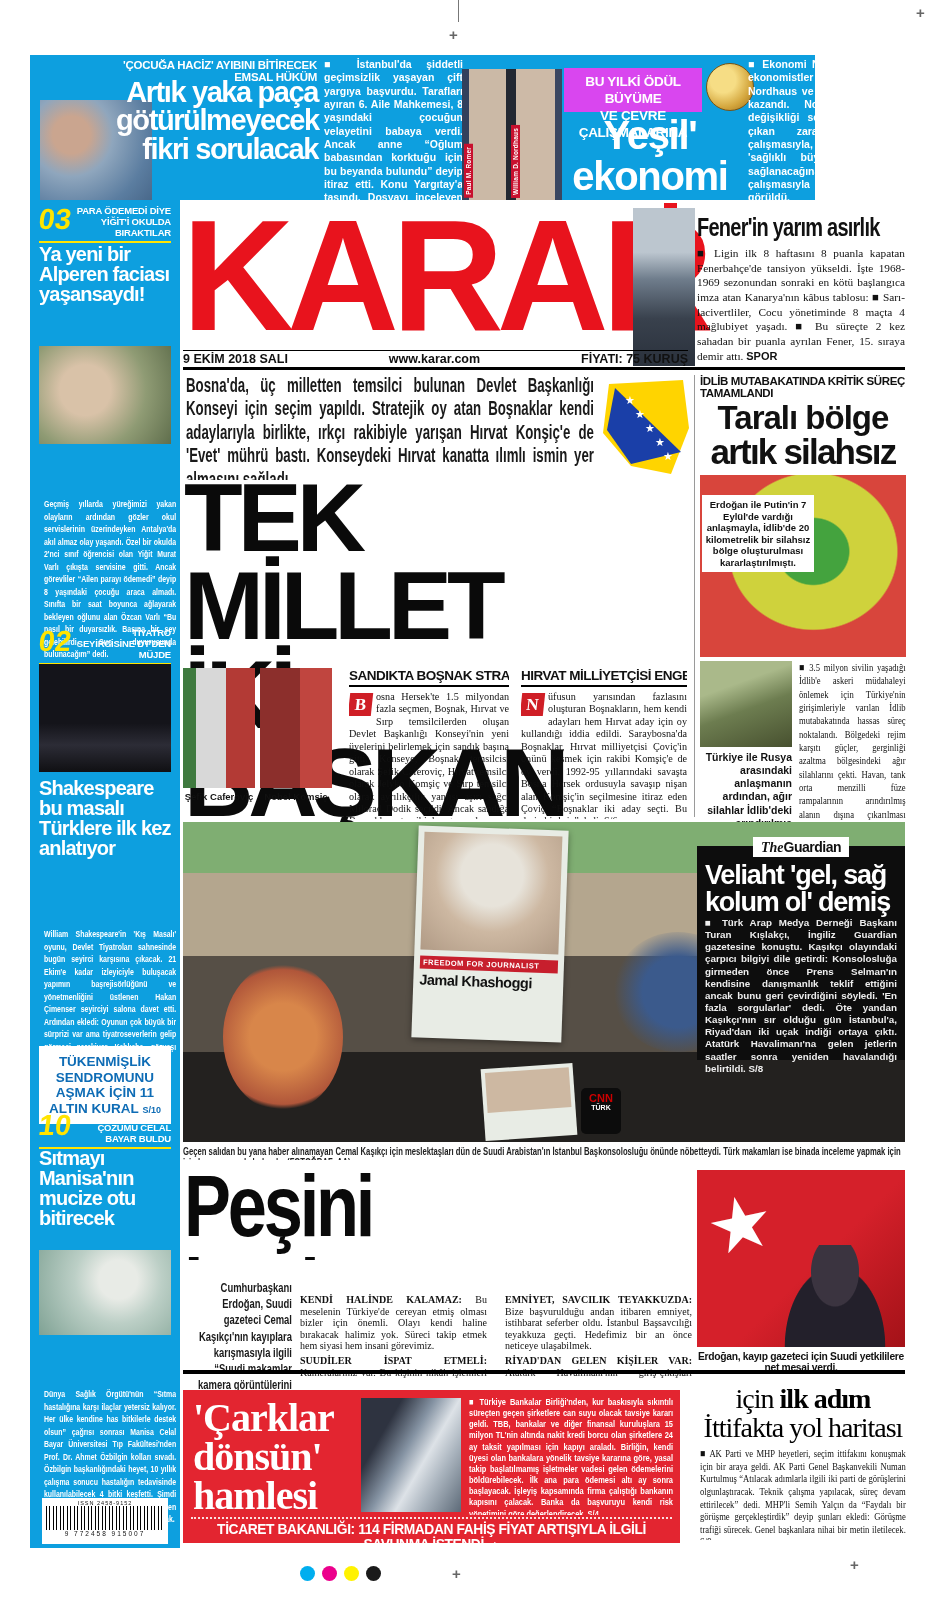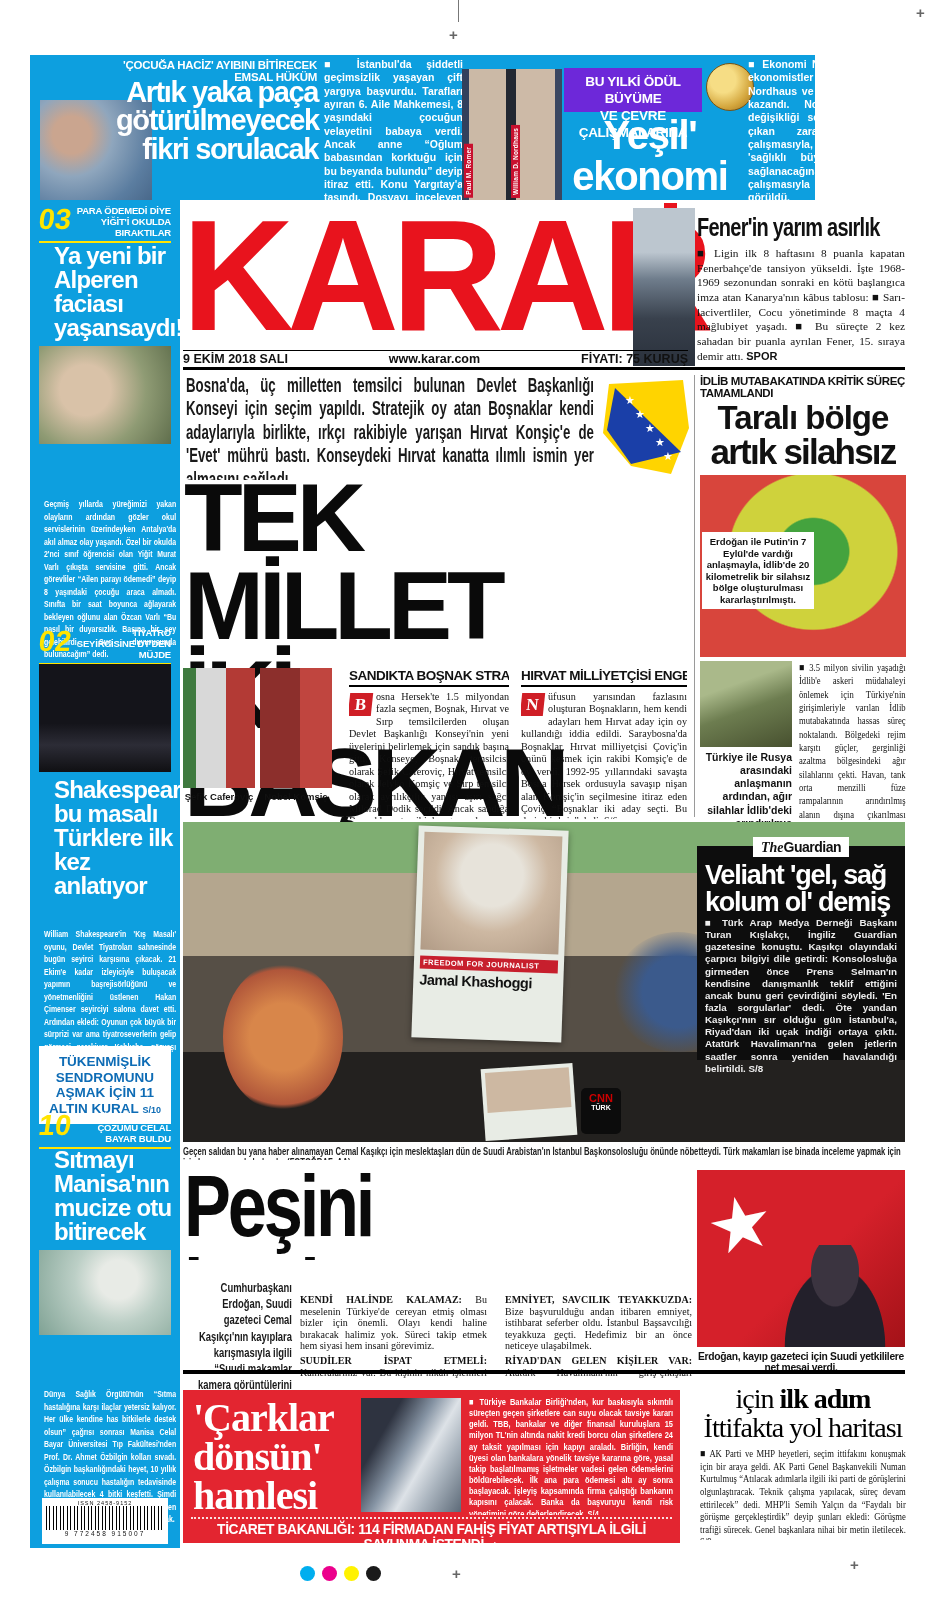--- a/index.html
+++ b/index.html
@@ -18,32 +18,32 @@
   .topband{left:30px;top:55px;width:785px;height:145px;background:#0d9fdf;}
   .tl-kicker{left:55px;top:4px;width:232px;text-align:right;font-size:11.5px;color:#fff;font-weight:bold;letter-spacing:-0.3px;}
   .tl-head{left:86px;top:23px;width:202px;text-align:right;font-size:29px;line-height:0.98;color:#fff;font-weight:bold;letter-spacing:-1.4px;}
   .band-body{font-size:10.5px;line-height:1.27;color:#fff;font-weight:bold;text-align:justify;}
   .tl-photo{left:10px;top:45px;width:112px;height:100px;background:
      radial-gradient(circle at 28% 35%,#caa58f 0 18%,#8fa6bd 40%,#5b7da0 75%,#49688a);}
   .tr-photos{left:432px;top:14px;width:100px;height:131px;background:
      linear-gradient(90deg,#32405c 0 7%,#cbb9a6 7% 44%,#222832 44% 54%,#cdbaa7 54% 93%,#3a4660 93%);}
   .nametag{position:absolute;bottom:2px;background:#c8102e;color:#fff;font-size:6.5px;font-weight:bold;
      writing-mode:vertical-rl;transform:rotate(180deg);padding:3px 1px;letter-spacing:0.2px;}
-  .tr-kickbox{left:534px;top:13px;width:138px;height:44px;background:#6d28d9;color:#fff;font-weight:bold;
+  .tr-kickbox{left:534px;top:13px;width:138px;height:44px;background:#d946ef;color:#fff;font-weight:bold;
      font-size:13.5px;text-align:center;line-height:1.25;padding-top:6px;box-sizing:border-box;letter-spacing:-0.3px;}
   .medal{left:676px;top:8px;width:46px;height:46px;border-radius:50%;
      background:radial-gradient(circle at 35% 35%,#f6dd85 0 30%,#d3a53c 65%,#96691b);border:1px solid #7a5413;}
   .tr-head{left:522px;top:60px;width:196px;text-align:center;font-size:40px;line-height:1.02;color:#fff;font-weight:bold;letter-spacing:-1.3px;}
 
   
   .sidebar{left:30px;top:200px;width:150px;height:1348px;background:#0d9fdf;}
   .skick{left:9px;width:132px;display:flex;align-items:flex-start;border-bottom:2px solid #ffe400;padding-bottom:2px;}
   .snum{color:#ffe400;font-size:29px;font-weight:bold;line-height:0.9;transform:skewX(-8deg);margin-right:4px;}
   .sktxt{flex:1;text-align:right;color:#fff;font-size:9.5px;font-weight:bold;line-height:1.15;letter-spacing:-0.2px;}
-  .shead{left:24px;width:134px;color:#fff;font-weight:bold;font-size:24px;line-height:1.0;letter-spacing:-0.8px;}
+  .shead{left:9px;width:134px;color:#fff;font-weight:bold;font-size:20px;line-height:1.0;letter-spacing:-0.8px;}
   .sphoto{left:9px;width:132px;}
   .sbody{left:14px;width:132px;overflow:hidden;margin-top:48px;}
   .sbody>div{width:181px;transform:scale(0.73,1);transform-origin:left top;
      color:#fff;font-weight:bold;font-size:9.5px;line-height:1.32;text-align:justify;}
   .promo{left:9px;width:132px;background:#fff;text-align:center;color:#0e6cb5;font-weight:bold;
      font-size:13.5px;line-height:1.15;padding:8px 4px;box-sizing:border-box;}
   .promo small{font-size:9px;}
   .barcode{left:12px;width:126px;height:46px;background:#fff;padding:2px 4px;box-sizing:border-box;}
   .bc-issn{font-size:5.5px;text-align:center;letter-spacing:1px;}
   .bc-bars{height:24px;background:repeating-linear-gradient(90deg,#000 0 1px,#fff 1px 3px,#000 3px 4px,#fff 4px 7px);}
@@ -70,21 +70,21 @@
 
   
   .vline{left:694px;top:375px;width:1px;height:442px;background:#9a9a9a;}
   .idlib{left:700px;top:375px;width:206px;}
   .id-kick{font-size:11.5px;font-weight:bold;letter-spacing:-0.4px;}
   .id-h1{font-size:33px;letter-spacing:-1px;font-weight:bold;text-align:center;line-height:1.0;margin-top:2px;}
   .id-h2{font-size:35px;letter-spacing:-1.8px;font-weight:bold;text-align:center;line-height:1.0;}
   .map{position:relative;width:206px;height:182px;margin-top:6px;background:
      radial-gradient(ellipse at 55% 42%,#44a33e 0 22%,#cfd23c 23% 52%,#d8453c 53%),#c5483e;}
   .map-note{position:absolute;left:2px;top:20px;width:106px;background:#fff;padding:4px 3px;
-     font-size:9.5px;font-weight:bold;text-align:center;line-height:1.22;margin-top:37px;}
+     font-size:9.5px;font-weight:bold;text-align:center;line-height:1.22;}
   .id-row{display:flex;gap:7px;margin-top:4px;}
   .tank{width:92px;height:86px;background:linear-gradient(160deg,#aab98a 0 30%,#6d7d50 55%,#47502f);}
   .tank-cap{width:92px;font-size:10.5px;font-weight:bold;text-align:right;line-height:1.25;margin-top:4px;}
   .id-body{width:107px;height:162px;overflow:hidden;}
   .id-body>div{width:130px;transform:scale(0.82,1);transform-origin:left top;
      font-family:"Liberation Serif",serif;font-size:10.5px;line-height:1.27;text-align:justify;}
 
   
   .bosnia{left:183px;top:668px;width:508px;height:152px;display:flex;}
   .bfig{width:72px;margin-right:5px;}

